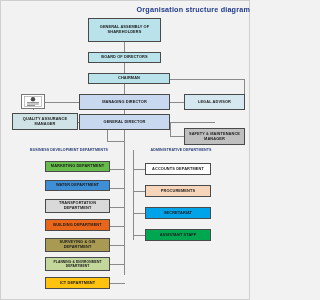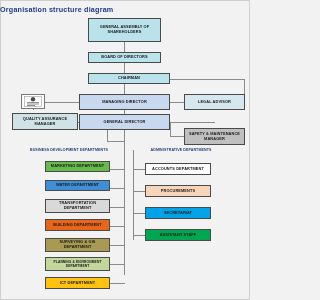--- a/index.html
+++ b/index.html
@@ -26,21 +26,21 @@
     width: 250px; height: 300px;
     border: 1px solid #cfcfcf;
     box-sizing: border-box;
     pointer-events: none;
   }
   .title {
     position: absolute;
     left: 0;
     top: 5px;
     width: 250px;
-    text-align: left;
+    text-align: right;
     font-size: 7.2px;
     font-weight: bold;
     color: #1f3a8a;
     letter-spacing: 0.2px;
   }
   .node {
     position: absolute;
     box-sizing: border-box;
     border: 1px solid #4a4a4a;
     display: flex;

